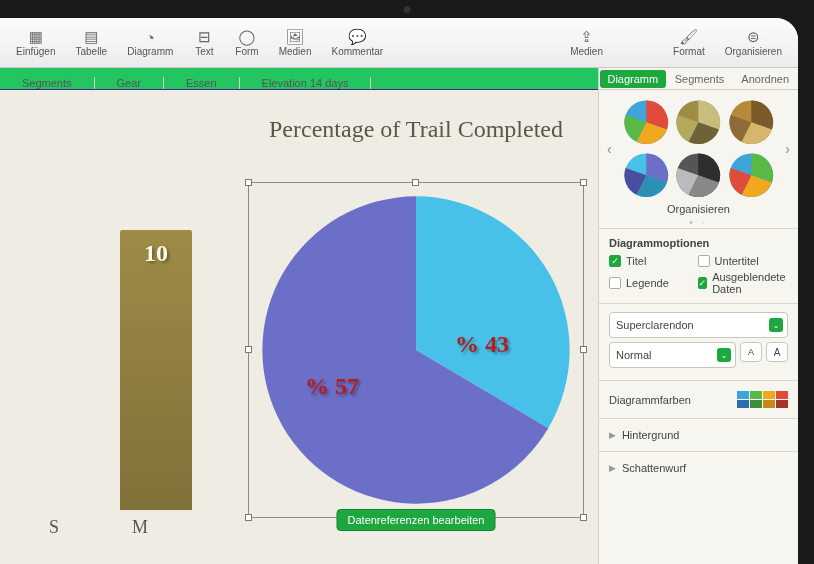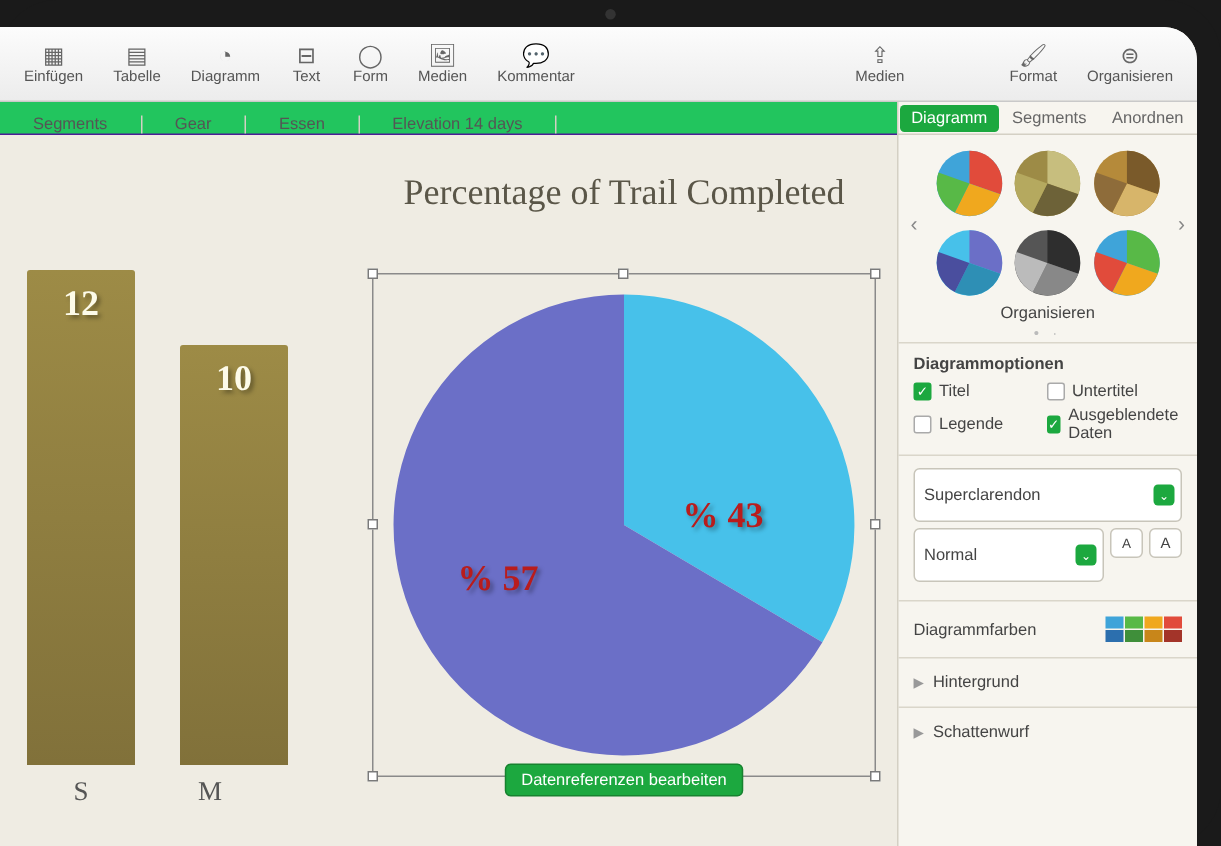--- a/index.html
+++ b/index.html
@@ -150,21 +150,21 @@
     background: #fff;
     display: inline-flex; align-items:center; justify-content:center;
     font-size: 9px; color:#fff;
   }
   .chkbox.checked { background:#1ca83f; border-color:#1ca83f; }
   .select {
     display: flex; align-items: center;
     background: #fff;
     border: 1px solid #c8c5ba;
     border-radius: 4px;
-    height: 36px;
+    height: 26px;
     padding: 0 4px 0 6px;
     font-size: 11px;
     margin-bottom: 4px;
     cursor: pointer;
   }
   .select .caret {
     margin-left: auto;
     width: 14px; height: 14px;
     background: #1ca83f; color:#fff;
     border-radius: 3px;
@@ -338,23 +338,20 @@
             <span>Anordnen</span>
           </div>
       </div>
     </div>
 
     <div class="body">
 
       <div class="canvas">
 
         <div class="bar-chart">
-          <div class="bar" style="left:18px;height:330px">
-            <div class="bar-label">12</div>
-          </div>
           <div class="bar" style="left:120px;height:280px">
             <div class="bar-label">10</div>
           </div>
           <div class="axis-lab" style="left:18px">S</div>
           <div class="axis-lab" style="left:104px">M</div>
         </div>
 
         <div class="pie-title">Percentage of Trail Completed</div>
 
         <div class="pie-sel">

